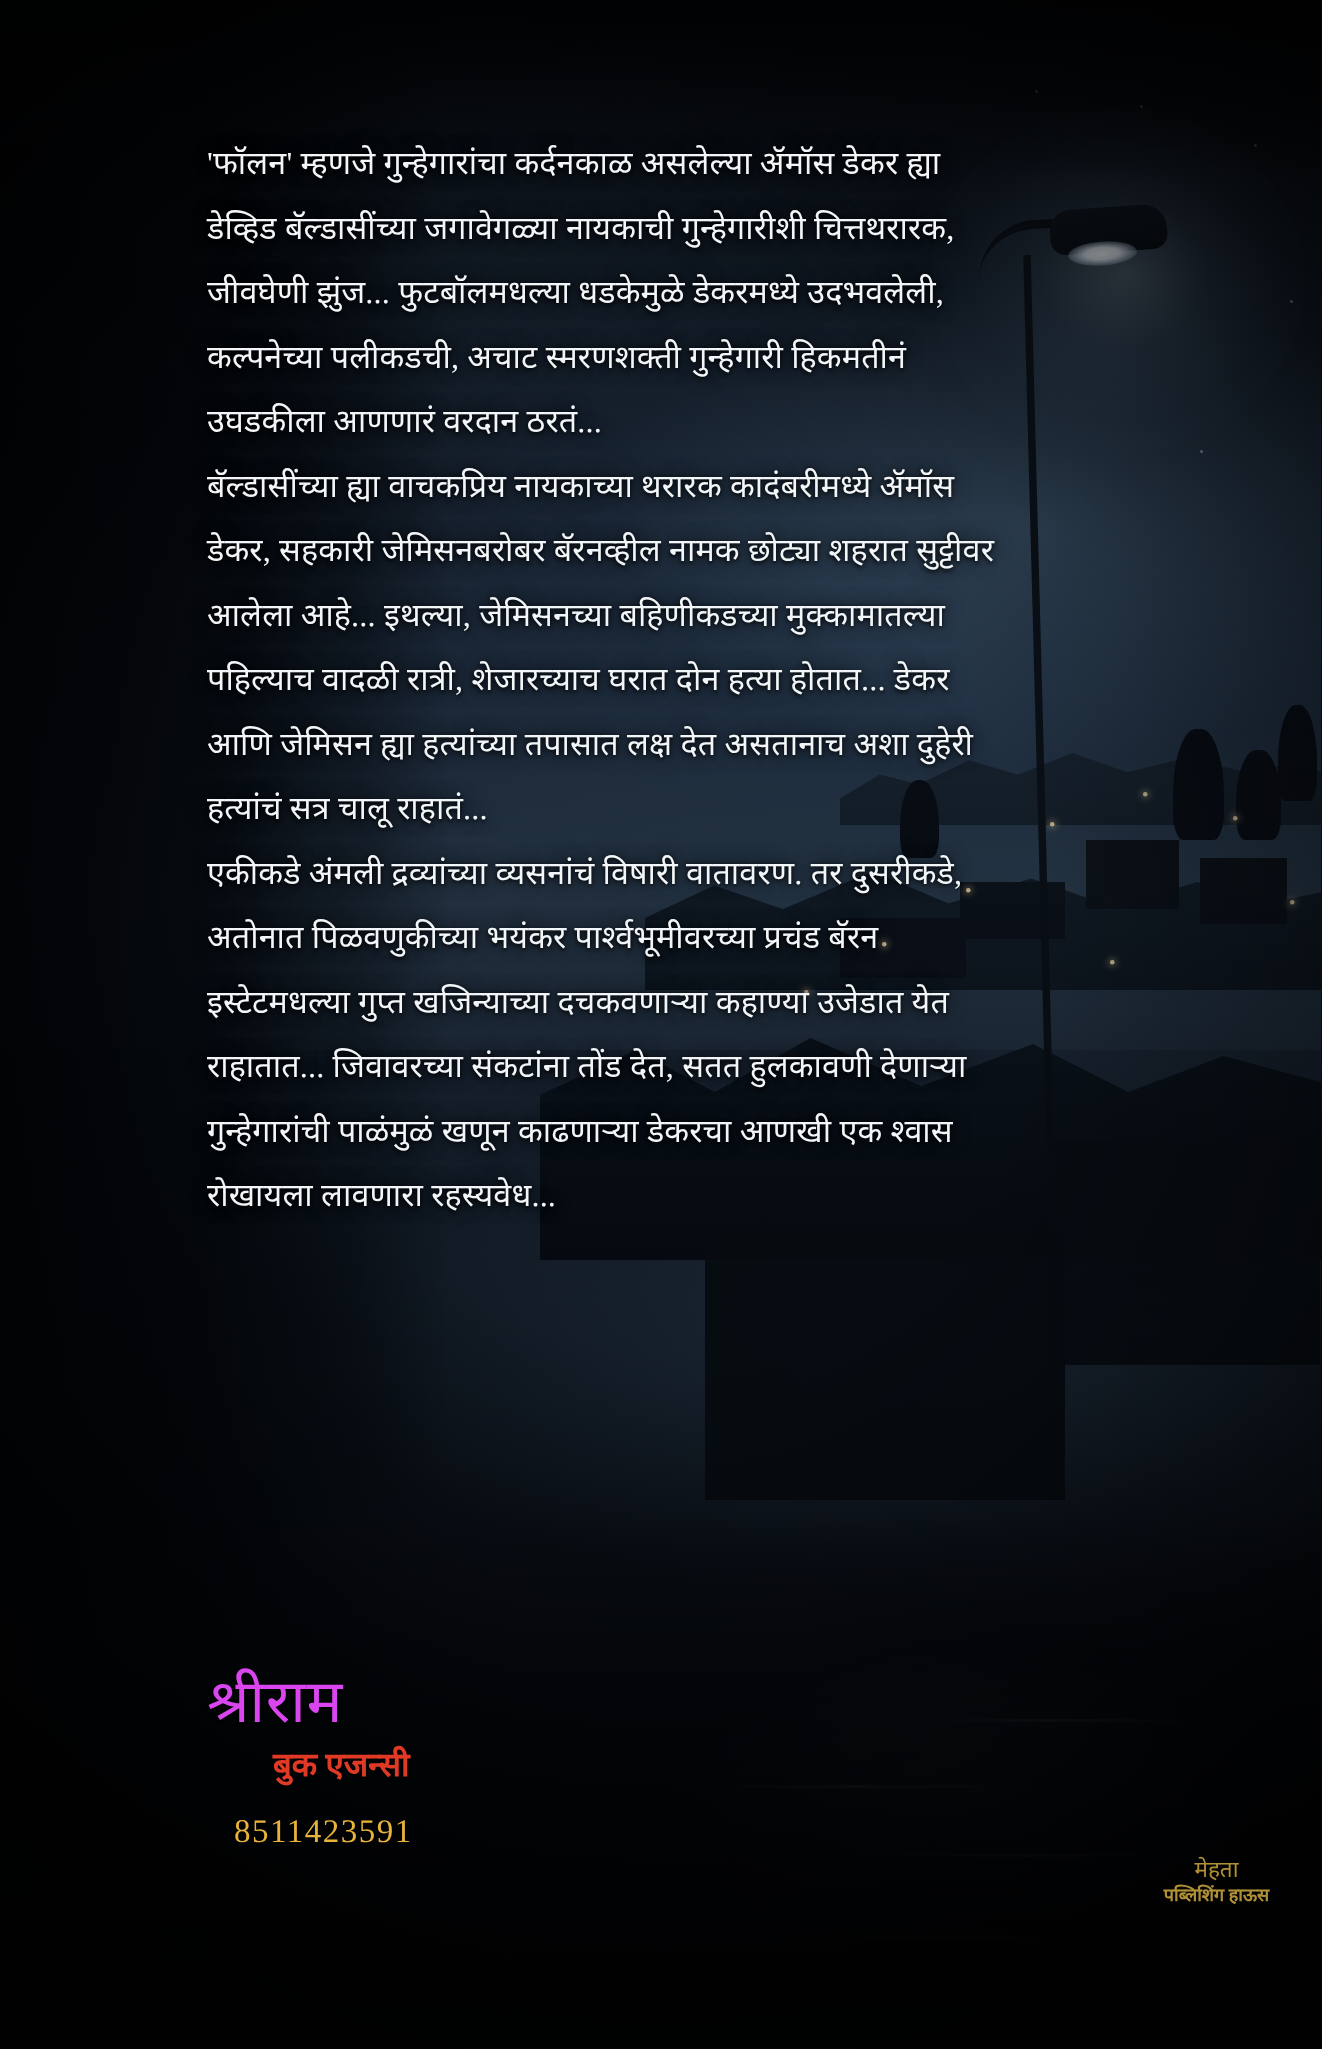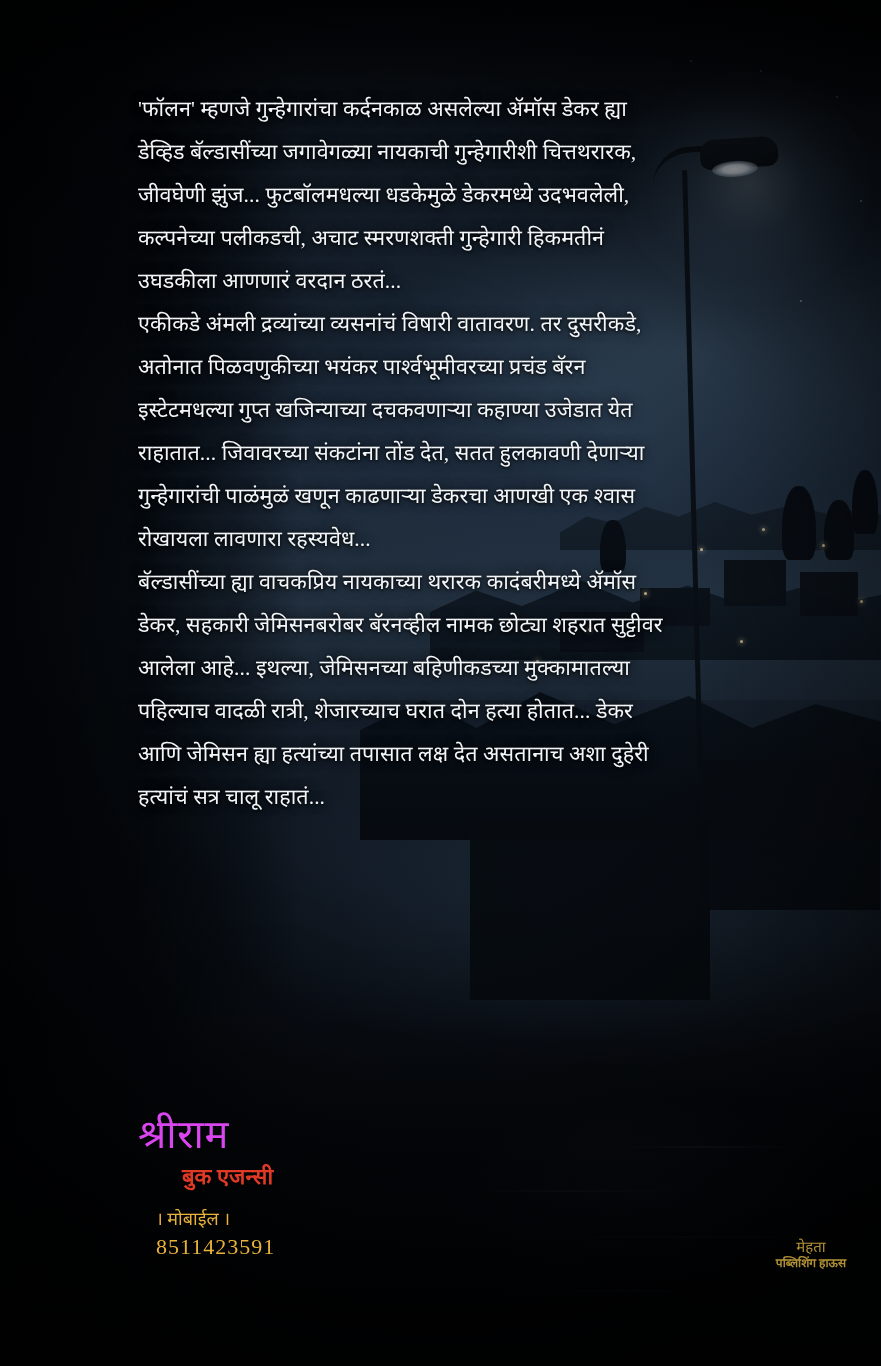--- a/index.html
+++ b/index.html
@@ -263,29 +263,28 @@
   <div class="streak" style="left:500px; top:1290px; width:300px;"></div>
   <div class="streak" style="left:620px; top:1146px; width:180px;"></div>
 
   <div class="left-dark"></div>
   <div class="top-dark"></div>
   <div class="bottom-dark"></div>
   <div class="vignette"></div>
 
   <div class="blurb">
     <p>'फॉलन' म्हणजे गुन्हेगारांचा कर्दनकाळ असलेल्या ॲमॉस डेकर ह्या डेव्हिड बॅल्डासींच्या जगावेगळ्या नायकाची गुन्हेगारीशी चित्तथरारक, जीवघेणी झुंज... फुटबॉलमधल्या धडकेमुळे डेकरमध्ये उदभवलेली, कल्पनेच्या पलीकडची, अचाट स्मरणशक्ती गुन्हेगारी हिकमतीनं उघडकीला आणणारं वरदान ठरतं...</p>
+    <p>बॅल्डासींच्या ह्या वाचकप्रिय नायकाच्या थरारक कादंबरीमध्ये ॲमॉस डेकर, सहकारी जेमिसनबरोबर बॅरनव्हील नामक छोट्या शहरात सुट्टीवर आलेला आहे... इथल्या, जेमिसनच्या बहिणीकडच्या मुक्कामातल्या पहिल्याच वादळी रात्री, शेजारच्याच घरात दोन हत्या होतात... डेकर आणि जेमिसन ह्या हत्यांच्या तपासात लक्ष देत असतानाच अशा दुहेरी हत्यांचं सत्र चालू राहातं...</p>
     <p>एकीकडे अंमली द्रव्यांच्या व्यसनांचं विषारी वातावरण. तर दुसरीकडे, अतोनात पिळवणुकीच्या भयंकर पार्श्वभूमीवरच्या प्रचंड बॅरन इस्टेटमधल्या गुप्त खजिन्याच्या दचकवणाऱ्या कहाण्या उजेडात येत राहातात... जिवावरच्या संकटांना तोंड देत, सतत हुलकावणी देणाऱ्या गुन्हेगारांची पाळंमुळं खणून काढणाऱ्या डेकरचा आणखी एक श्वास रोखायला लावणारा रहस्यवेध...</p>
-    <p>बॅल्डासींच्या ह्या वाचकप्रिय नायकाच्या थरारक कादंबरीमध्ये ॲमॉस डेकर, सहकारी जेमिसनबरोबर बॅरनव्हील नामक छोट्या शहरात सुट्टीवर आलेला आहे... इथल्या, जेमिसनच्या बहिणीकडच्या मुक्कामातल्या पहिल्याच वादळी रात्री, शेजारच्याच घरात दोन हत्या होतात... डेकर आणि जेमिसन ह्या हत्यांच्या तपासात लक्ष देत असतानाच अशा दुहेरी हत्यांचं सत्र चालू राहातं...</p>
   </div>
 
   <div class="publisher">
     <div class="pub-name">श्रीराम</div>
     <div class="pub-sub">बुक एजन्सी</div>
     <div class="pub-contact">
-      <div class="pub-mobile-label">। मोबाईल ।</div>
       <div class="pub-mobile-number">8511423591</div>
     </div>
   </div>
 
   <div class="imprint">
     <div class="imprint-top">मेहता</div>
     <div class="imprint-bot">पब्लिशिंग हाऊस</div>
   </div>
 
 </div>

